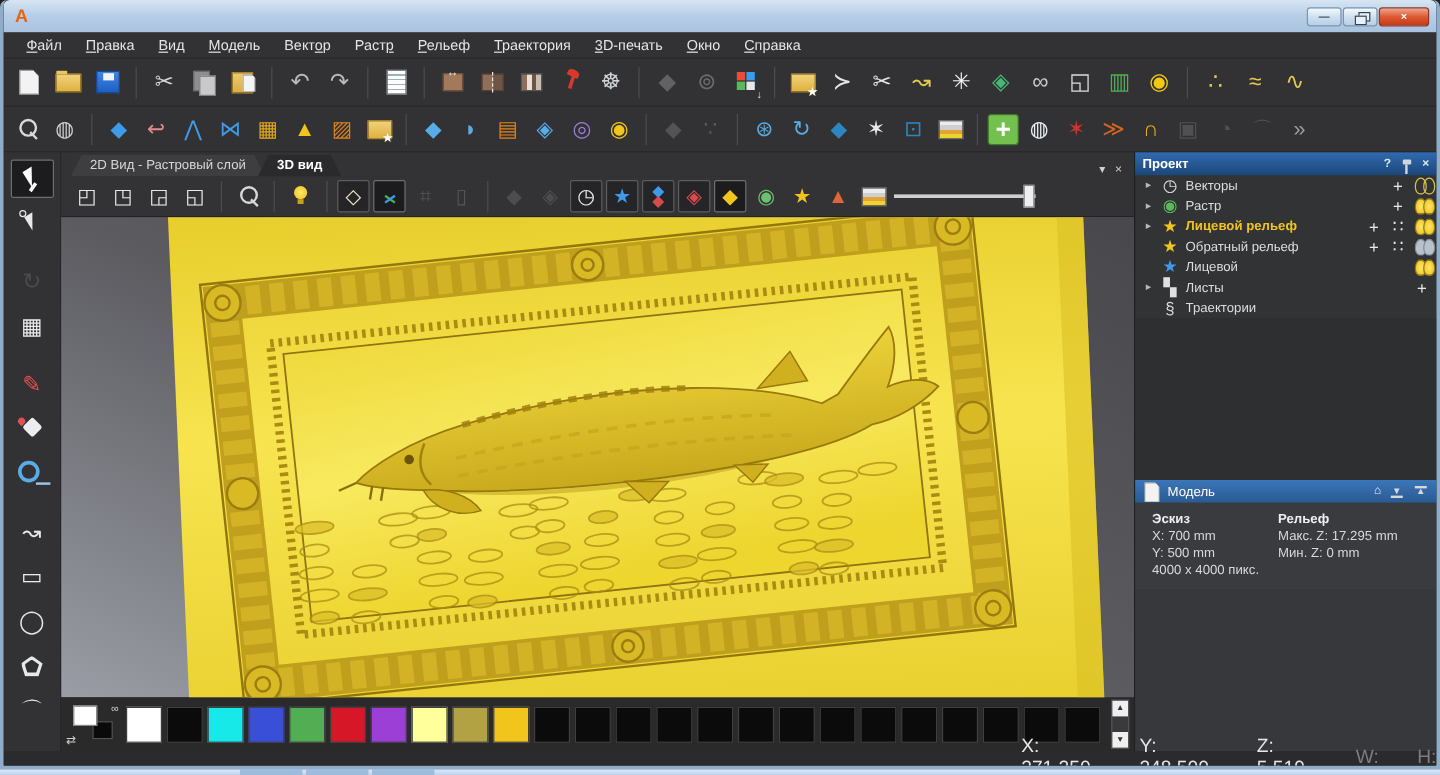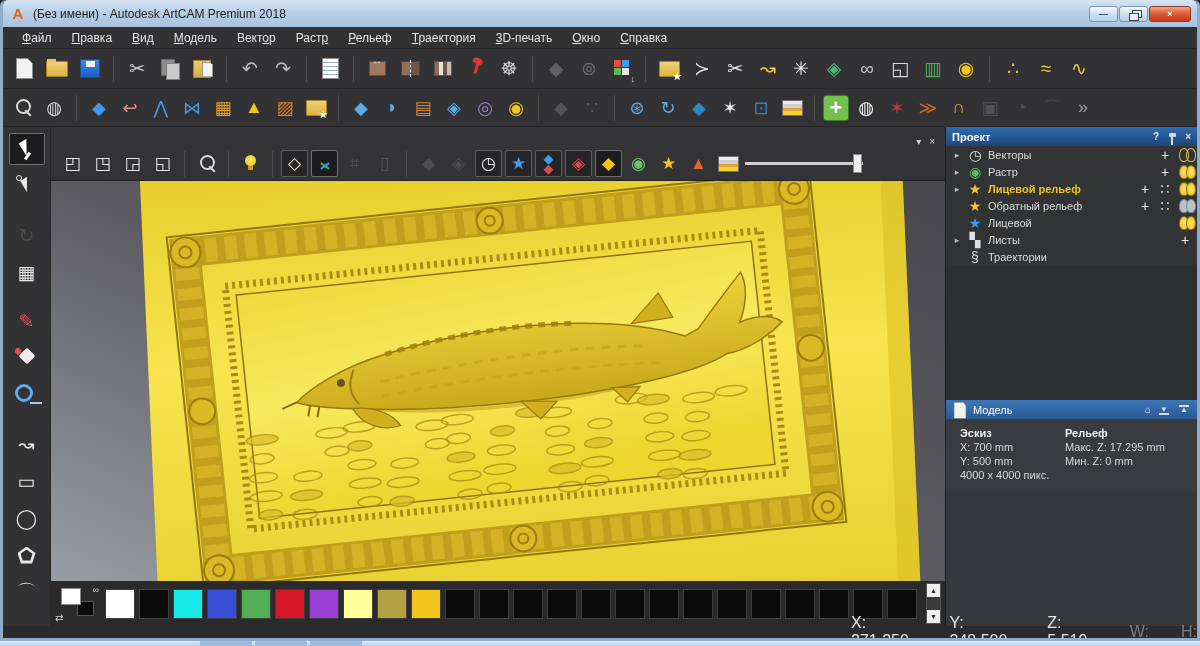--- a/index.html
+++ b/index.html
@@ -149,21 +149,20 @@
   .taskbar{height:5px;background:linear-gradient(#dcebf8,#b9d3ee);display:flex;gap:3px;padding-left:200px;}
   .taskbar i{width:52px;height:5px;background:#9dbbdd;border-radius:1px 1px 0 0;}
 </style>
 </head>
 <body>
 
 <div class="frame">
 
   <div class="titlebar">
     <span class="logo-a">A</span>
-    <span class="title-text">(Без имени) - Autodesk ArtCAM Premium 2018</span>
     <span class="winbtns" id="winbtns">
         <span class="wbtn">—</span>
         <span class="wbtn restore"></span>
         <span class="wbtn close">×</span>
       </span>
   </div>
 
   <div class="menubar">
       <span class="menu-item"><u>Ф</u>айл</span>
       <span class="menu-item"><u>П</u>равка</span>
@@ -270,20 +269,24 @@
         <span class="tbtn ik-tape"></span>
         <span class="tbtn gap" style="color: rgb(232, 232, 232);">↝</span>
         <span class="tbtn" style="color: rgb(232, 232, 232);">▭</span>
         <span class="tbtn" style="color: rgb(232, 232, 232);">◯</span>
         <span class="tbtn ik-pentagon"></span>
         <span class="tbtn" style="color: rgb(232, 232, 232);">⌒</span>
       </div>
 
     <div class="center">
       <div class="tabsrow">
+        <span style="display:flex">
+            <div class="tab">2D Вид - Растровый слой</div>
+            <div class="tab active">3D вид</div>
+          </span>
         <span class="tabsrow-right">
           <span>▾</span>
           <span>×</span>
         </span>
       </div>
 
       <div class="tb3">
           <span class="tbtn" style="color: rgb(232, 232, 232);">◰</span>
           <span class="tbtn" style="color: rgb(232, 232, 232);">◳</span>
           <span class="tbtn" style="color: rgb(232, 232, 232);">◲</span>

